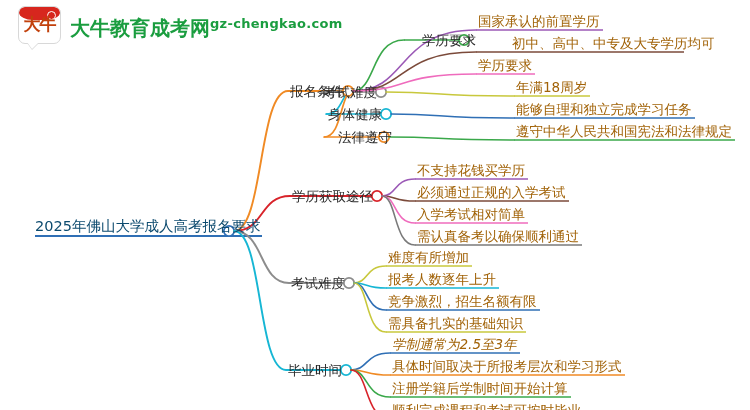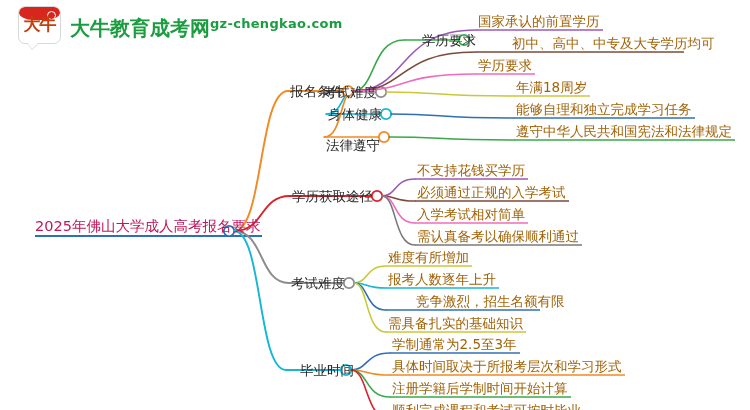--- a/index.html
+++ b/index.html
@@ -53,21 +53,21 @@
     font-family:"DejaVu Sans",sans-serif;letter-spacing:0.3px;
   }
 
   
   .node-text{
     position:absolute;
     font-family:"DejaVu Sans","Liberation Sans",sans-serif;
     color:#303030;
     white-space:nowrap;
   }
-  .root-text{font-size:14.5px;line-height:17px;color:#be185d;}
+  .root-text{font-size:14.5px;line-height:17px;color:#0c4a6e;}
   .branch-text{font-size:13.5px;line-height:16px;color:#2b2b2b;}
   .leaf-text{font-size:13.5px;line-height:16px;color:#a16207;}
   svg{position:absolute;left:0;top:0;overflow:visible;}
 </style>
 </head>
 <body>
 
 <div id="stage">
 
   <div class="logo-wrap">
@@ -148,36 +148,36 @@
       <line x1="390" y1="419" x2="584" y2="419" stroke="#d8232a" stroke-width="1.5"></line>
     </svg>
 
   <div class="node-text root-text" style="left:35px;top:218px;">2025年佛山大学成人高考报名要求</div>
 
   <div id="labels">
       <div class="node-text branch-text" style="left: 290px; top: 83px;">报名条件</div>
       <div class="node-text branch-text" style="left: 406px; top: 32px; margin-left: 16px;">学历要求</div>
       <div class="node-text branch-text" style="left: 323px; top: 84px;">考试难度</div>
       <div class="node-text branch-text" style="left: 328px; top: 106px;">身体健康</div>
-      <div class="node-text branch-text" style="left: 326px; top: 129px; margin-top: 8px;">法律遵守</div>
+      <div class="node-text branch-text" style="left: 338px; top: 129px;">法律遵守</div>
       <div class="node-text branch-text" style="left: 292px; top: 188px;">学历获取途径</div>
       <div class="node-text branch-text" style="left: 291px; top: 275px;">考试难度</div>
-      <div class="node-text branch-text" style="left: 300px; top: 362px;">毕业时间</div>
+      <div class="node-text branch-text" style="left: 288px; top: 362px;">毕业时间</div>
       <div class="node-text leaf-text" style="left: 478px; top: 13px;">国家承认的前置学历</div>
       <div class="node-text leaf-text" style="left: 464px; top: 35px; margin-left: 48px;">初中、高中、中专及大专学历均可</div>
       <div class="node-text leaf-text" style="left: 478px; top: 57px;">学历要求</div>
       <div class="node-text leaf-text" style="left: 516px; top: 79px;">年满18周岁</div>
       <div class="node-text leaf-text" style="left: 516px; top: 101px;">能够自理和独立完成学习任务</div>
       <div class="node-text leaf-text" style="left: 516px; top: 123px;">遵守中华人民共和国宪法和法律规定</div>
       <div class="node-text leaf-text" style="left: 417px; top: 162px;">不支持花钱买学历</div>
       <div class="node-text leaf-text" style="left: 417px; top: 184px;">必须通过正规的入学考试</div>
       <div class="node-text leaf-text" style="left: 417px; top: 206px; text-align: center;">入学考试相对简单</div>
       <div class="node-text leaf-text" style="left: 417px; top: 228px;">需认真备考以确保顺利通过</div>
       <div class="node-text leaf-text" style="left: 388px; top: 249px; text-align: center;">难度有所增加</div>
       <div class="node-text leaf-text" style="left: 388px; top: 271px;">报考人数逐年上升</div>
-      <div class="node-text leaf-text" style="left: 388px; top: 293px; margin-left: 28px;">竞争激烈，招生名额有限</div>
+      <div class="node-text leaf-text" style="left: 388px; top: 293px;">竞争激烈，招生名额有限</div>
       <div class="node-text leaf-text" style="left: 388px; top: 315px;">需具备扎实的基础知识</div>
-      <div class="node-text leaf-text" style="left: 392px; top: 336px;">学制通常为2.5至3年</div>
+      <div class="node-text leaf-text" style="left: 392px; top: 336px; font-style: italic;">学制通常为2.5至3年</div>
       <div class="node-text leaf-text" style="left: 392px; top: 358px;">具体时间取决于所报考层次和学习形式</div>
       <div class="node-text leaf-text" style="left: 392px; top: 380px;">注册学籍后学制时间开始计算</div>
       <div class="node-text leaf-text" style="left: 392px; top: 402px;">顺利完成课程和考试可按时毕业</div>
     </div>
 </div>
 
 </body></html>

